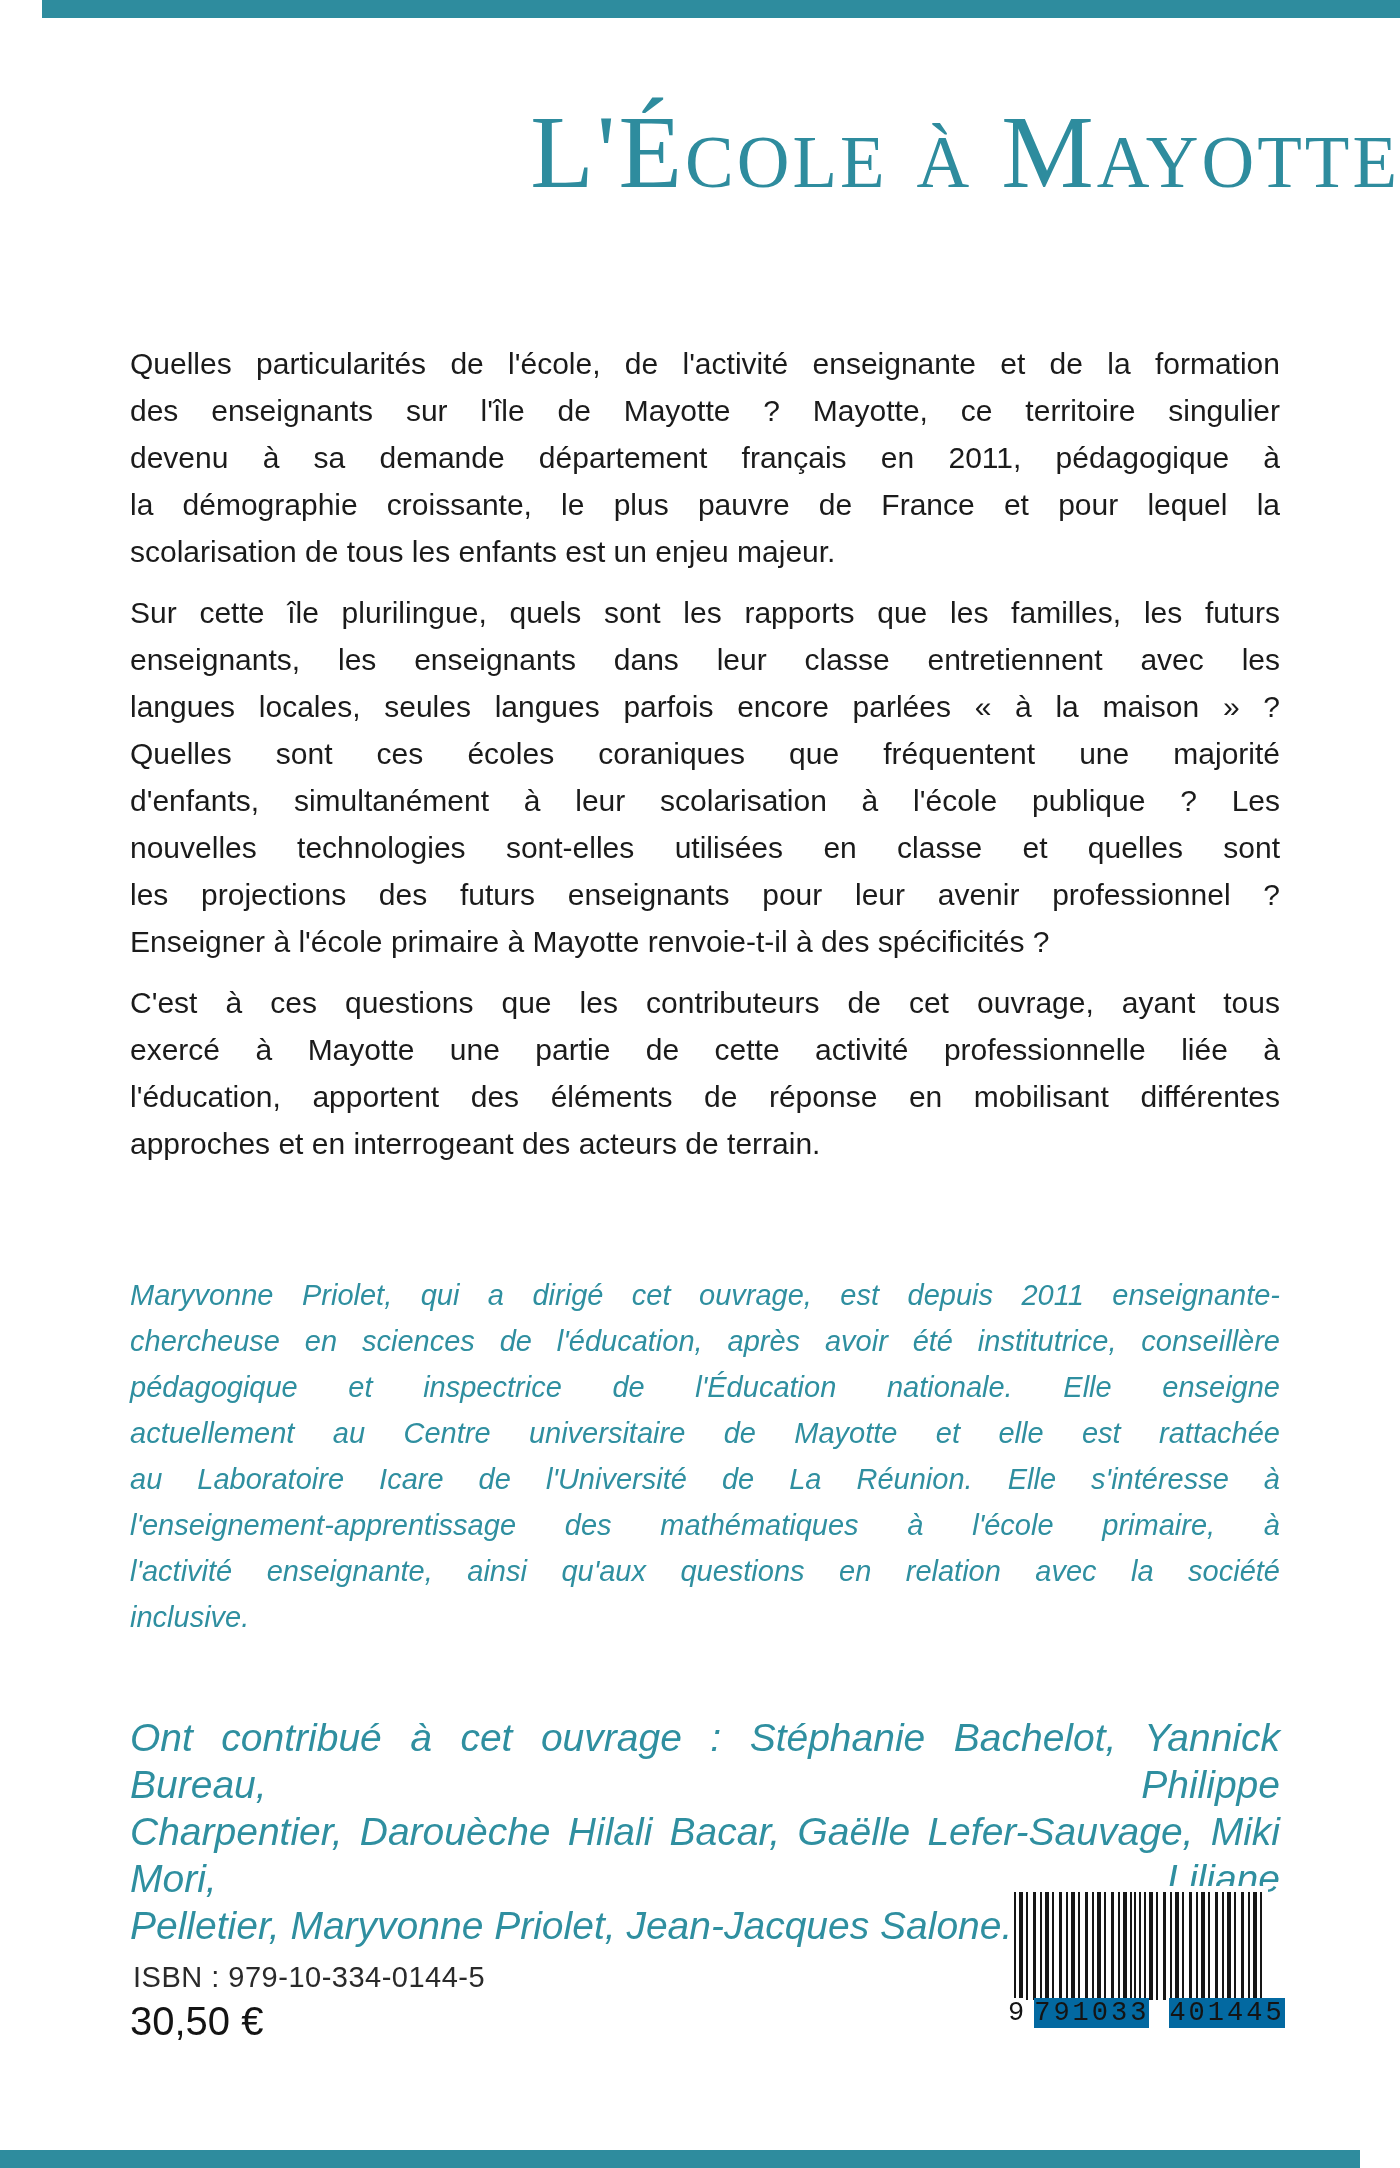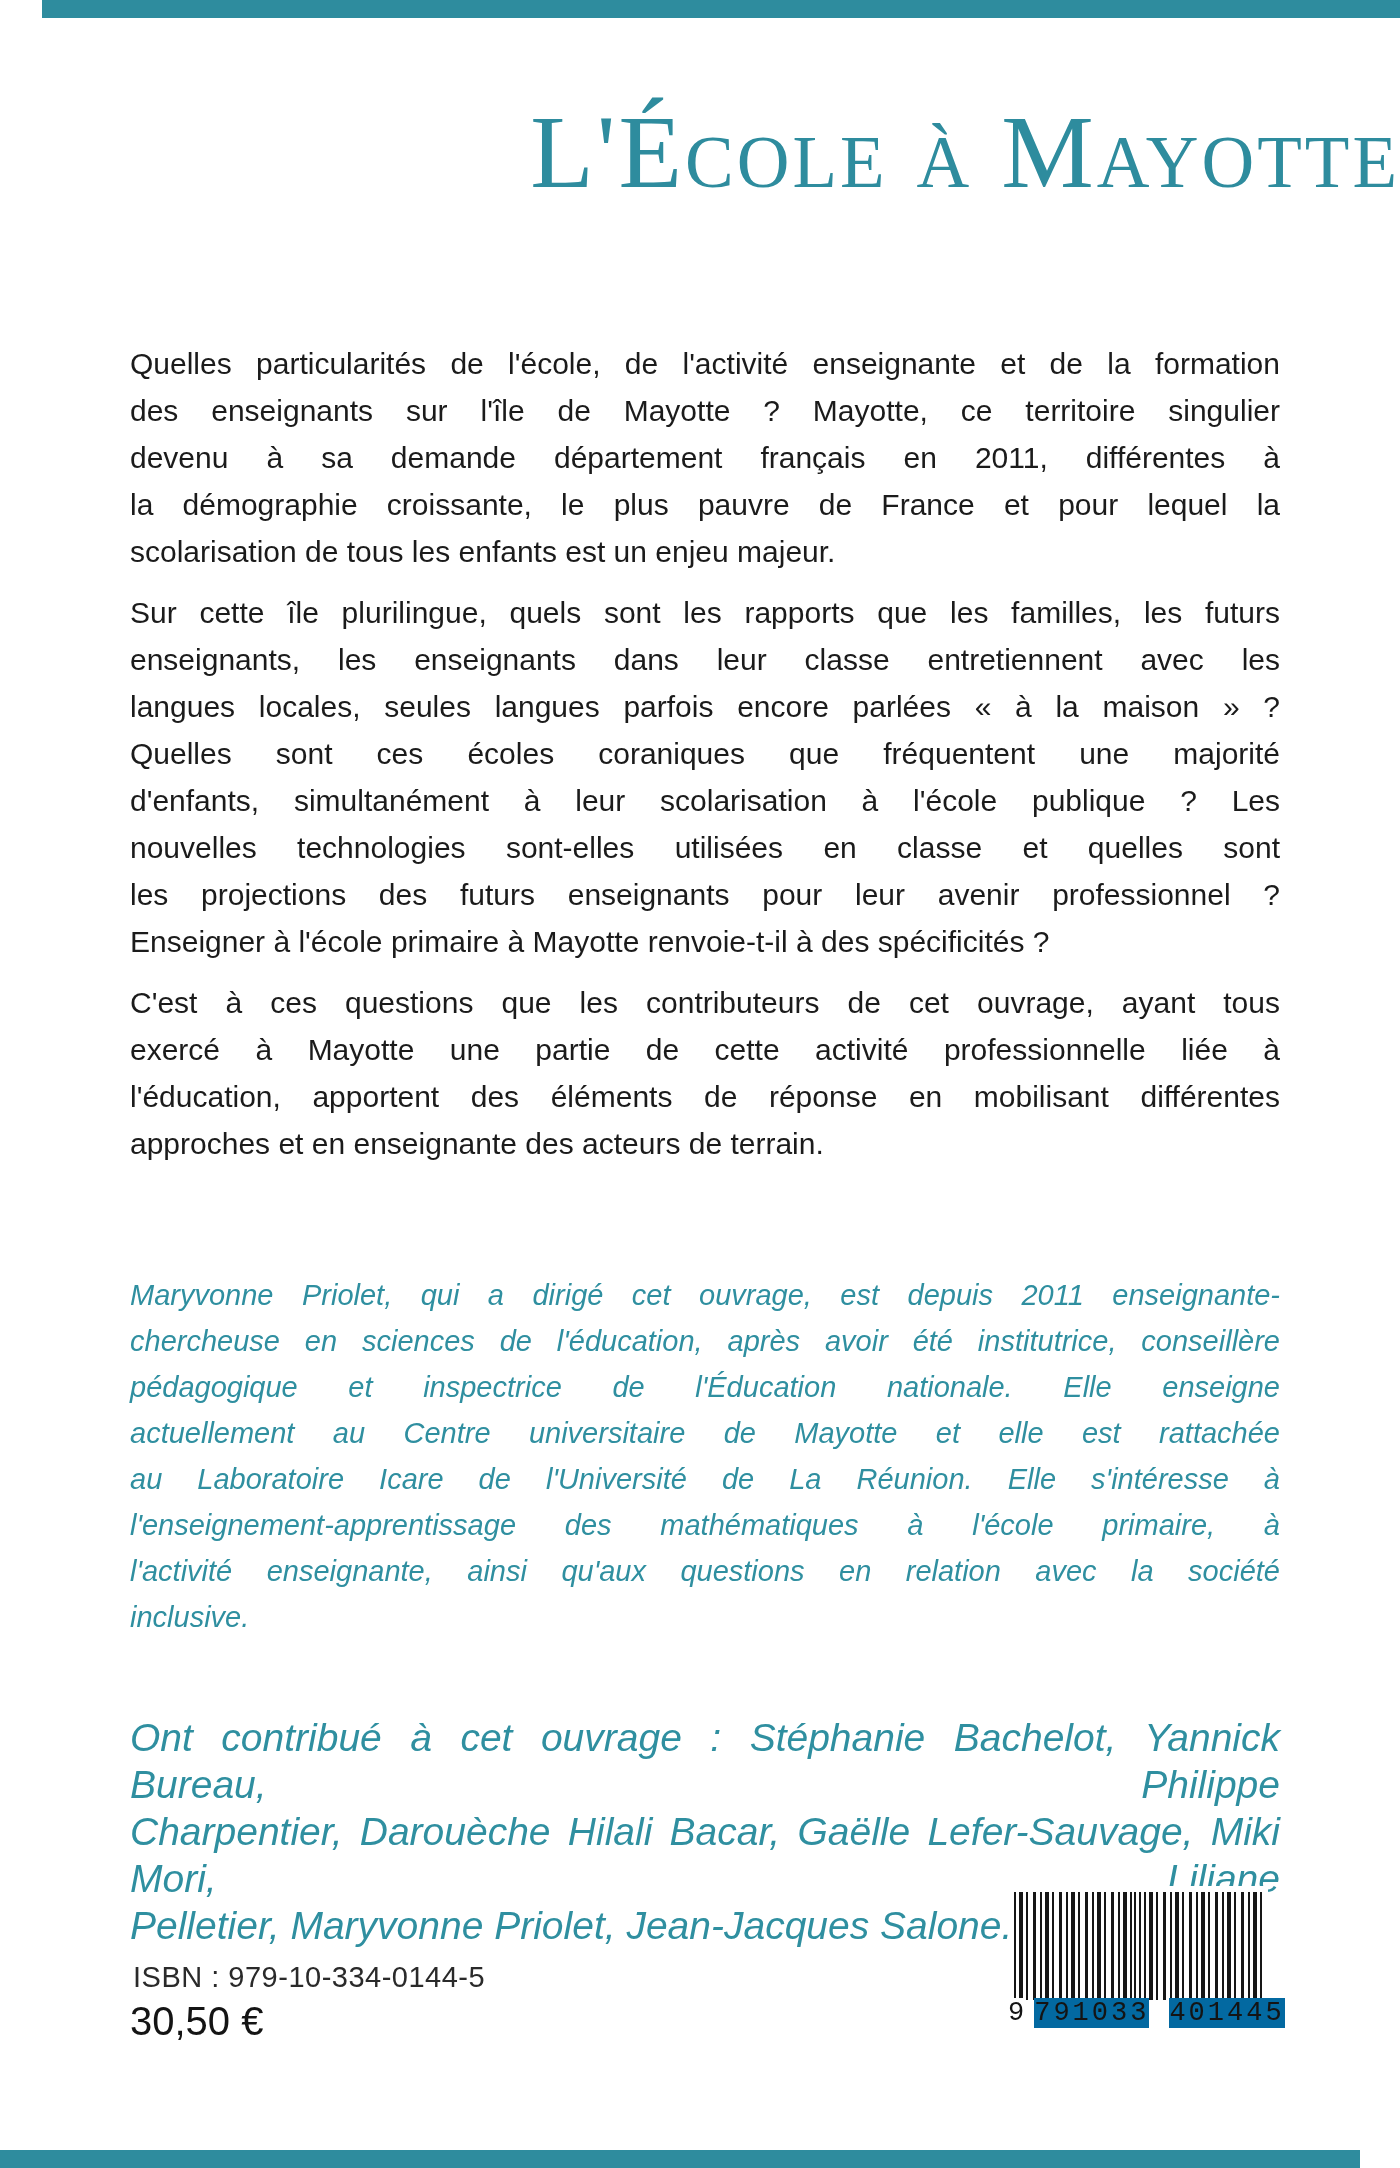--- a/index.html
+++ b/index.html
@@ -73,39 +73,39 @@
 <div class="page" style="--accent: #2e8c9e; --bio: #2f8fa0; --body: #1b1b1b;">
 
   <div class="bar bar-top"></div>
 
   <div class="title">L'École à Mayotte</div>
 
   <div class="text-col" id="synopsis">
       <div class="para">
         <div class="jline">Quelles particularités de l'école, de l'activité enseignante et de la formation</div>
         <div class="jline">des enseignants sur l'île de Mayotte ? Mayotte, ce territoire singulier</div>
-        <div class="jline">devenu à sa demande département français en 2011, différentes à</div>
+        <div class="jline">devenu à sa demande département français en 2011, pédagogique à</div>
         <div class="jline">la démographie croissante, le plus pauvre de France et pour lequel la</div>
         <div class="jline last">scolarisation de tous les enfants est un enjeu majeur.</div>
       </div>
       <div class="para">
         <div class="jline">Sur cette île plurilingue, quels sont les rapports que les familles, les futurs</div>
         <div class="jline">enseignants, les enseignants dans leur classe entretiennent avec les</div>
         <div class="jline">langues locales, seules langues parfois encore parlées « à la maison » ?</div>
         <div class="jline">Quelles sont ces écoles coraniques que fréquentent une majorité</div>
         <div class="jline">d'enfants, simultanément à leur scolarisation à l'école publique ? Les</div>
         <div class="jline">nouvelles technologies sont-elles utilisées en classe et quelles sont</div>
         <div class="jline">les projections des futurs enseignants pour leur avenir professionnel ?</div>
         <div class="jline last">Enseigner à l'école primaire à Mayotte renvoie-t-il à des spécificités ?</div>
       </div>
       <div class="para">
         <div class="jline">C'est à ces questions que les contributeurs de cet ouvrage, ayant tous</div>
         <div class="jline">exercé à Mayotte une partie de cette activité professionnelle liée à</div>
         <div class="jline">l'éducation, apportent des éléments de réponse en mobilisant différentes</div>
-        <div class="jline last">approches et en enseignante des acteurs de terrain.</div>
+        <div class="jline last">approches et en interrogeant des acteurs de terrain.</div>
       </div>
     </div>
 
   <div class="text-col teal-italic" id="bio">
       <div class="jline"><b>Maryvonne Priolet</b>, qui a dirigé cet ouvrage, est depuis 2011 enseignante-</div>
       <div class="jline">chercheuse en sciences de l'éducation, après avoir été institutrice, conseillère</div>
       <div class="jline">pédagogique et inspectrice de l'Éducation nationale. Elle enseigne</div>
       <div class="jline">actuellement au Centre universitaire de Mayotte et elle est rattachée</div>
       <div class="jline">au Laboratoire Icare de l'Université de La Réunion. Elle s'intéresse à</div>
       <div class="jline">l'enseignement-apprentissage des mathématiques à l'école primaire, à</div>

